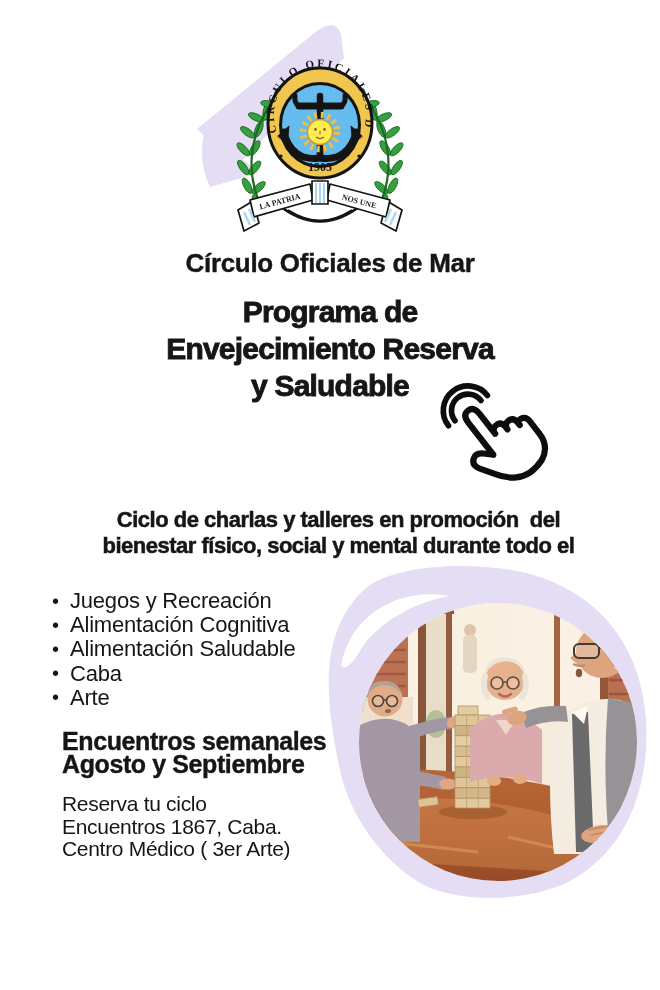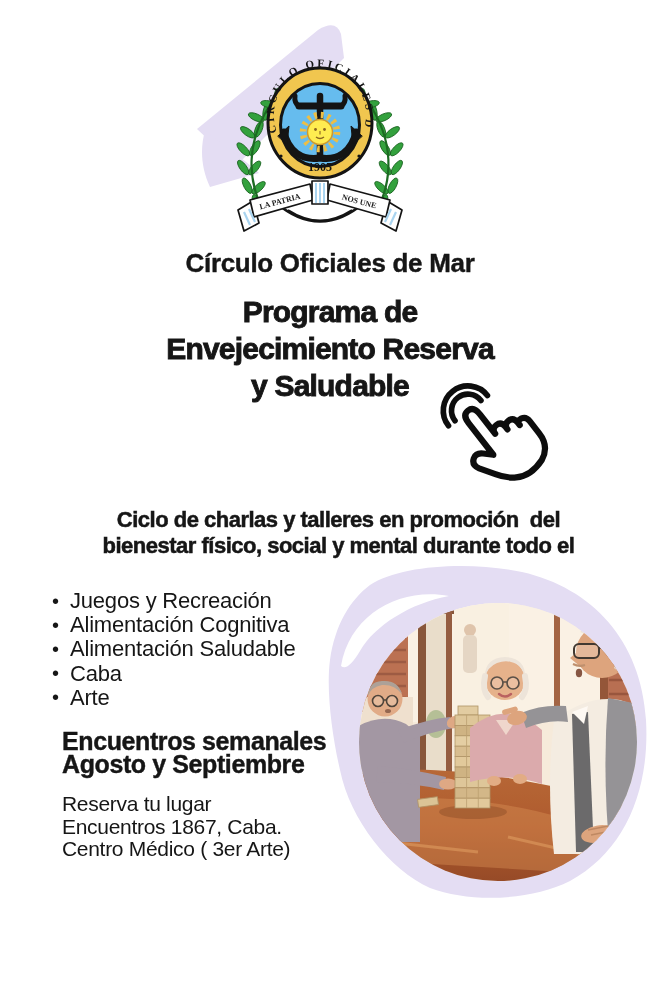--- a/index.html
+++ b/index.html
@@ -231,21 +231,21 @@
         <span>Arte</span>
       </li>
   </ul>
 
   <div class="schedule">
     <div>Encuentros semanales</div>
     <div>Agosto y Septiembre</div>
   </div>
 
   <div class="contact">
-    <div>Reserva tu lugar</div>
+    <div>Reserva tu ciclo</div>
     <div>Encuentros 1867, Caba.</div>
     <div>Centro Médico ( 3er Arte)</div>
   </div>
 
   <svg class="photo" viewBox="0 0 280 280" role="img" aria-label="Tres personas mayores jugando con bloques de madera en una mesa">
     <defs>
       <clipPath id="photoClip">
           <circle cx="140" cy="140" r="139"></circle>
         </clipPath>
       <linearGradient id="woodgrad" x1="0" y1="0" x2="0" y2="1">

